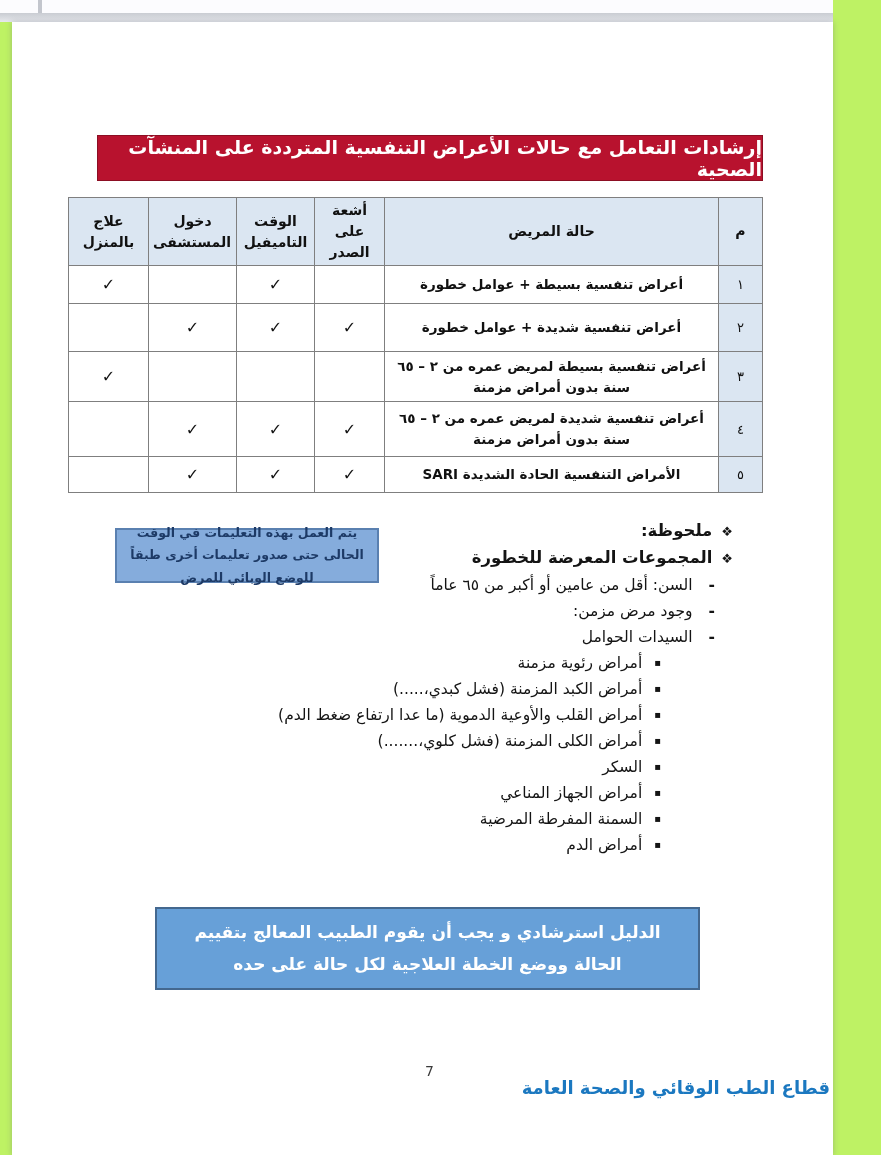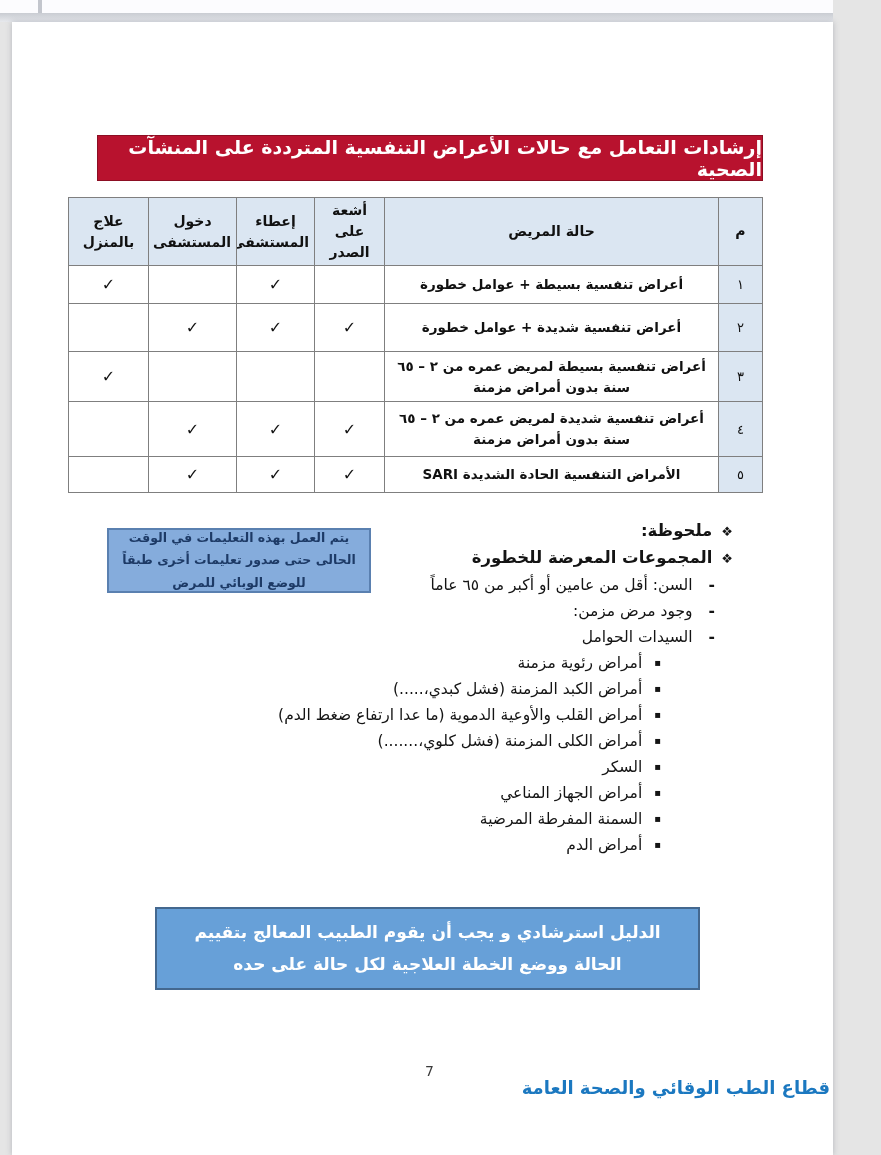--- a/index.html
+++ b/index.html
@@ -1,18 +1,18 @@
 <!DOCTYPE html>
 <html lang="ar"><head>
 <meta charset="utf-8">
 <style>
   html,body { margin:0; padding:0; }
   .stage {
     position:relative; width:881px; height:1155px;
-    background:#e5e5e5; overflow:hidden;
+    background:#bef264; overflow:hidden;
     font-family:"DejaVu Sans", sans-serif;
   }
   .top-strip { position:absolute; left:0; top:0; width:833px; height:13px; background:#fcfcfe; }
   .top-tick  { position:absolute; left:38px; top:0; width:4px; height:13px; background:#c3c6cd; }
   .top-band  { position:absolute; left:0; top:13px; width:833px; height:9px;
                background:linear-gradient(#c9ccd2,#e7e9ed); }
   .page {
     position:absolute; left:12px; top:22px; width:821px; height:1133px;
     background:#ffffff; box-shadow:0 0 6px rgba(100,105,120,.38);
   }
@@ -35,21 +35,21 @@
   td.numcol { background:#dbe6f2; font-size:13px; }
   td.cond { font-weight:bold; line-height:1.55;border-radius:16px; }
   td.chk { font-size:16px; font-weight:bold; }
   tbody tr:nth-child(1){ height:38px; }
   tbody tr:nth-child(2){ height:48px; }
   tbody tr:nth-child(3){ height:50px; }
   tbody tr:nth-child(4){ height:55px; }
   tbody tr:nth-child(5){ height:36px; }
 
   .note-box-top {
-    position:absolute; left:107px; top:528px; width:264px; height:65px;
+    position:absolute; left:115px; top:528px; width:264px; height:55px;
     background:#85acdc; border:2px solid #5a80b0; box-sizing:border-box;
     color:#1d3a66; font-weight:bold; font-size:12.5px; line-height:1.8;
     display:flex; align-items:center; justify-content:center; text-align:center;
     direction:rtl; padding:0 10px;
   }
   .notes {
     position:absolute; top:518px; right:148px; width:630px;
     direction:rtl; text-align:right; font-size:15.5px; color:#141414;
   }
   .note-line { line-height:26px; white-space:nowrap; }
@@ -93,21 +93,21 @@
         <col style="width:70px">
       <col style="width:78px">
         <col style="width:88px">
         <col style="width:80px">
     </colgroup>
     <thead>
       <tr>
         <th>م</th>
         <th>حالة المريض</th>
         <th>أشعة على الصدر</th>
-        <th>إعطاء المستشفى</th>
+        <th>الوقت التاميفيل</th>
         <th>دخول المستشفى</th>
         <th>علاج بالمنزل</th>
       </tr>
     </thead>
     <tbody>
       <tr>
         <td class="numcol">١</td>
         <td class="cond">أعراض تنفسية بسيطة + عوامل خطورة</td>
         <td class="chk"></td>
         <td class="chk">✓</td>

